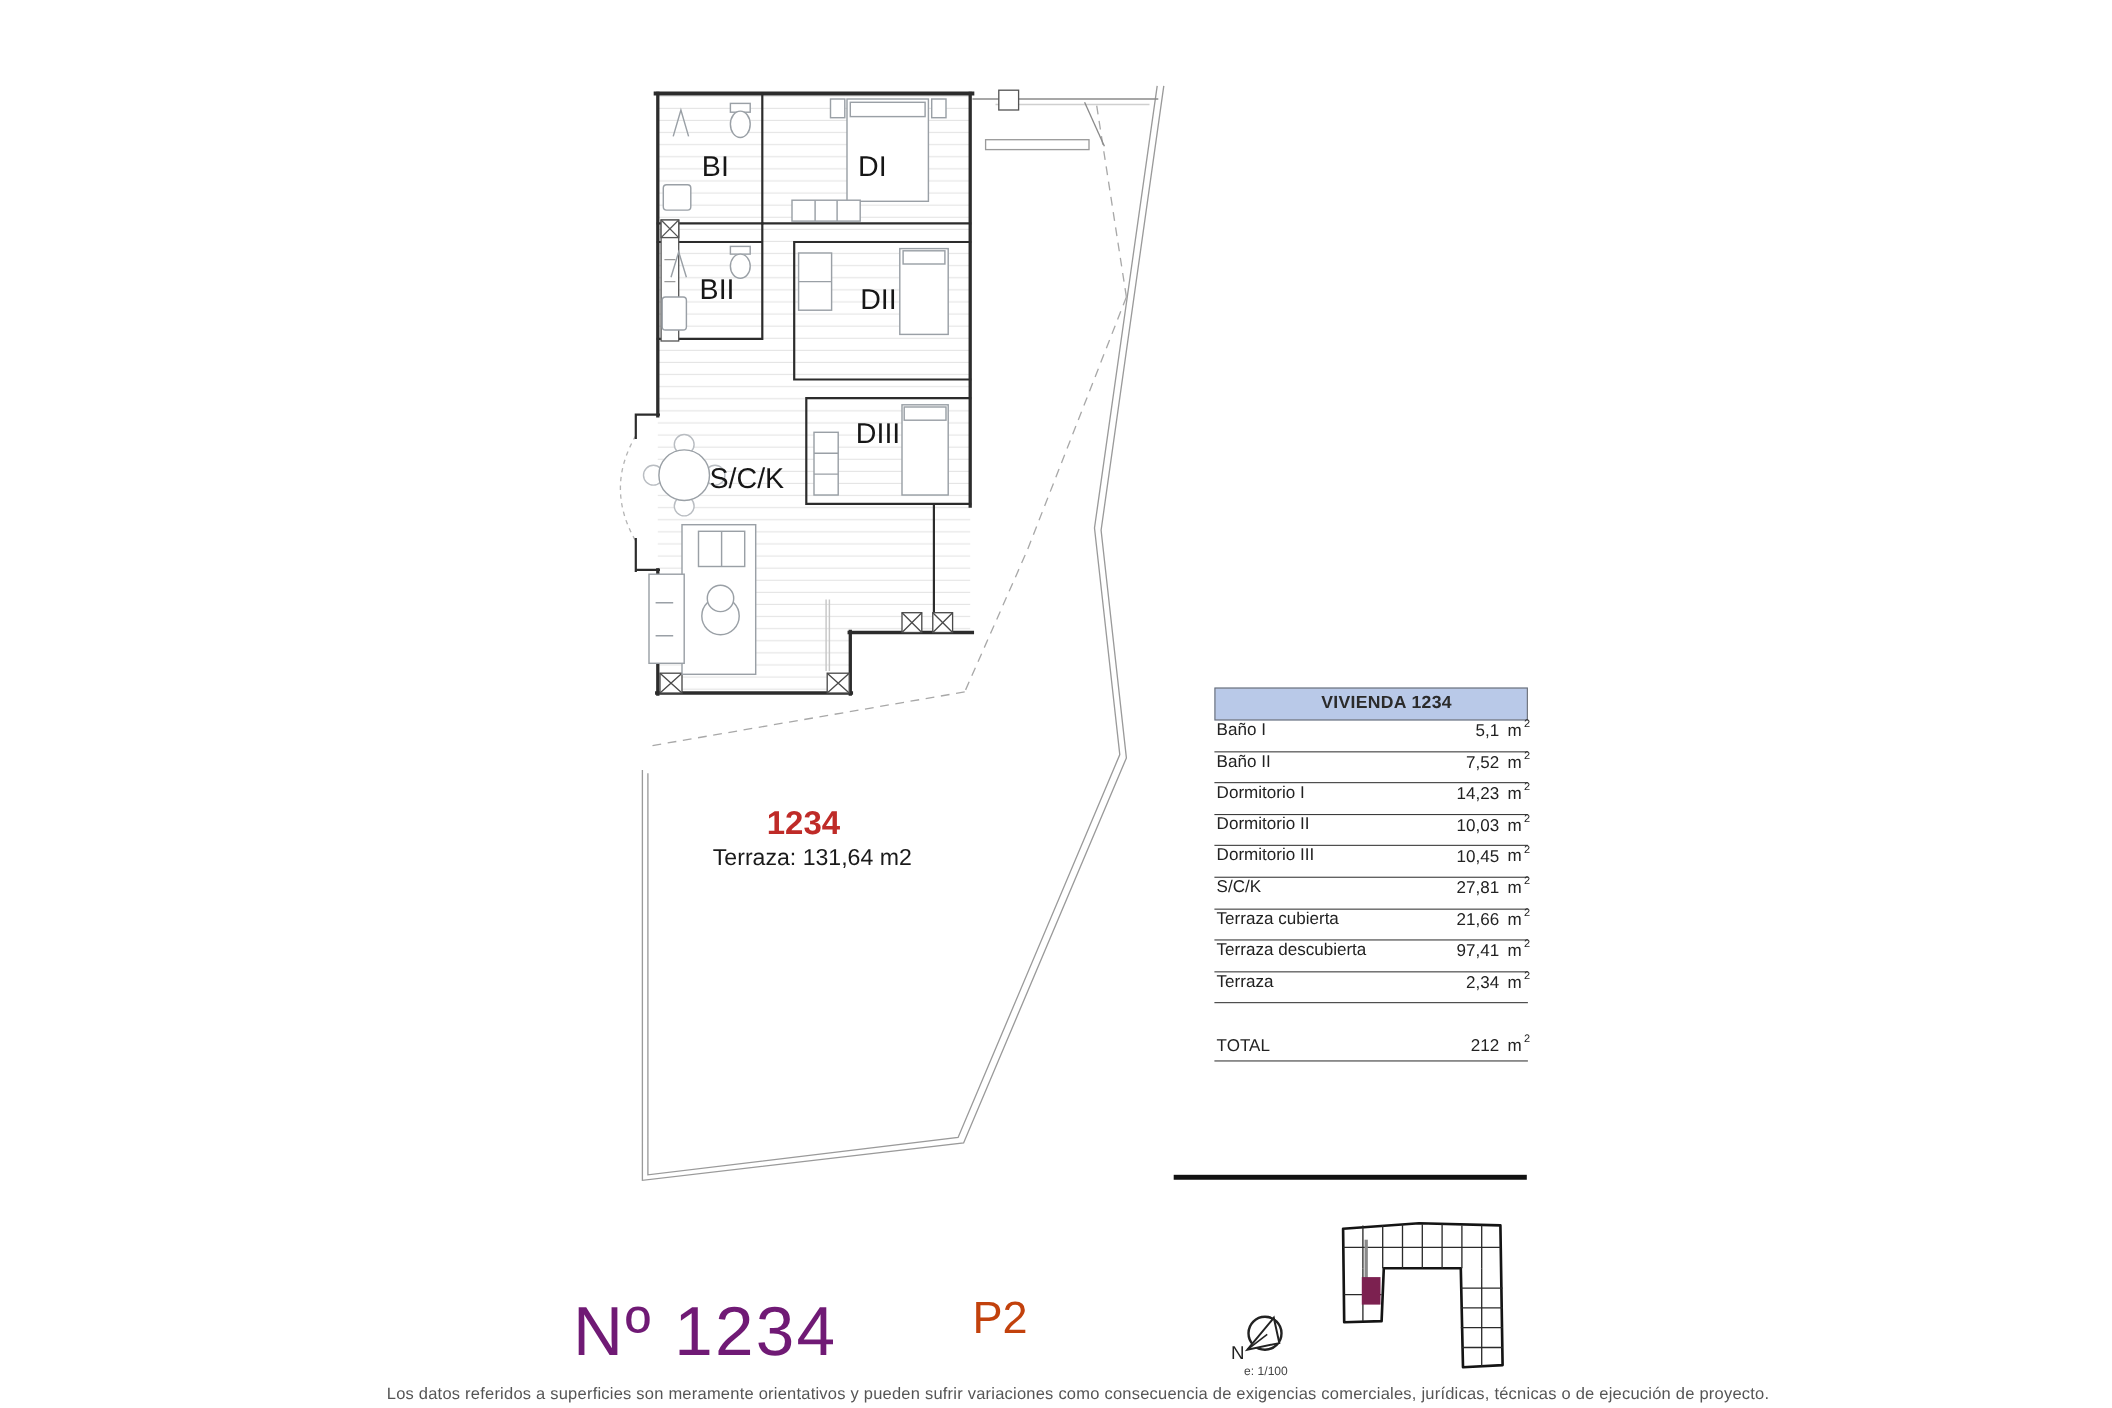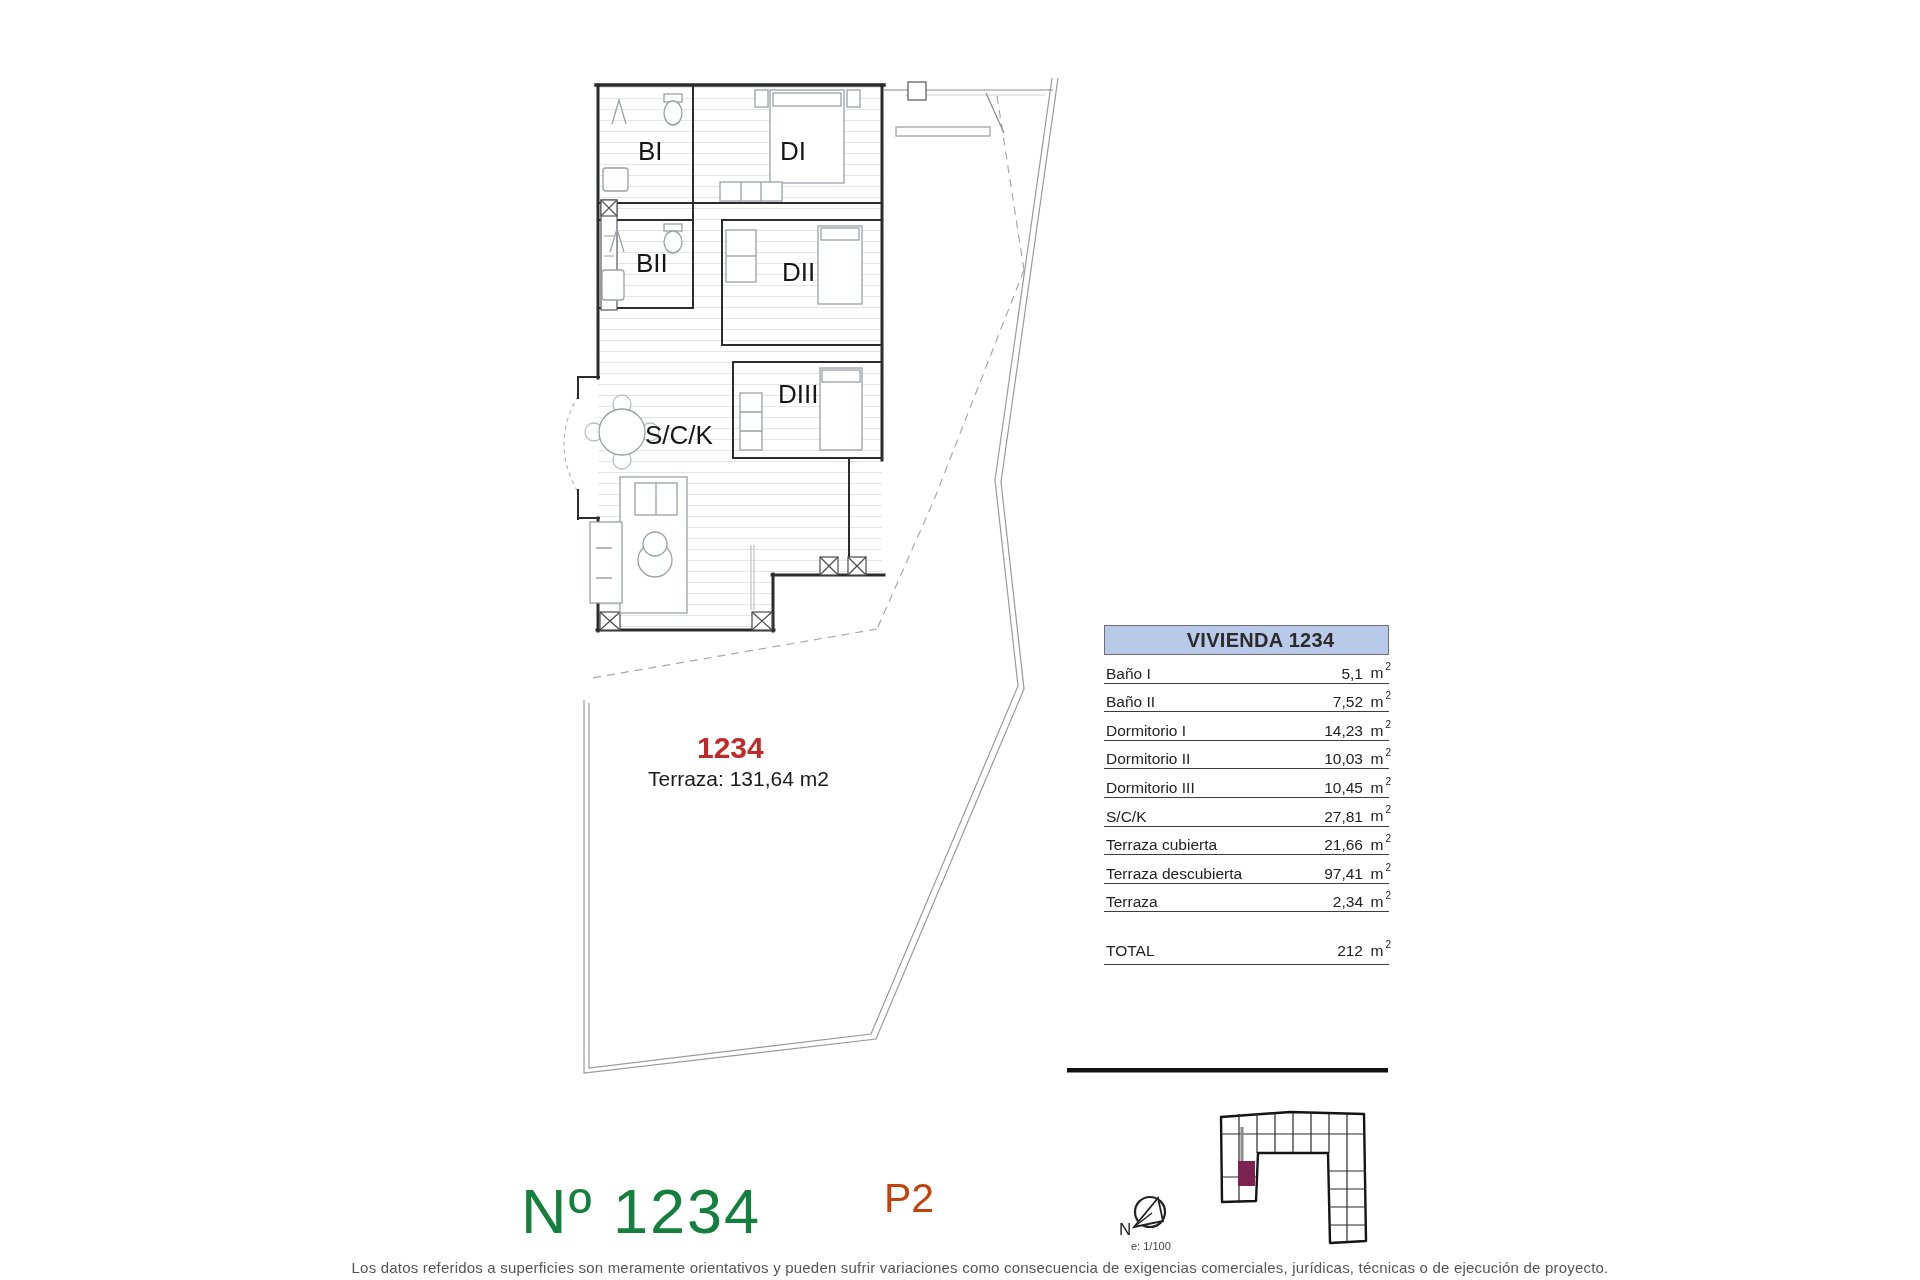--- a/index.html
+++ b/index.html
@@ -7,36 +7,36 @@
     width:1920px;height:1280px;position:relative;background:#ffffff;
     font-family:"Liberation Sans",sans-serif;color:#1a1a1a;overflow:hidden;
   }
   #plan-svg{position:absolute;left:0;top:0;}
 
   
   .area-table{position:absolute;left:1104px;top:625px;width:285px;}
   .tbl-header{
     height:28px;background:#b9c9e8;border:1.5px solid #6b6f76;
     display:flex;align-items:center;justify-content:center;
-    font-size:20px;font-weight:bold;color:#2b2b2b;letter-spacing:.3px;padding-left:28px;
+    font-size:16px;font-weight:bold;color:#2b2b2b;letter-spacing:.3px;padding-left:28px;
   }
   .trow{
-    height:27.6px;display:flex;align-items:flex-end;
+    height:27.6px;display:flex;align-items:flex-start;
     border-bottom:1.6px solid #3c3c3c;font-size:15.5px;color:#222;
   }
   .trow .tlabel{padding-left:2px;}
   .trow .tval{margin-left:auto;display:flex;align-items:baseline;}
   .trow .num{text-align:right;}
   .trow .unit{width:26px;text-align:right;position:relative;}
   .trow .unit sup{font-size:10px;position:relative;top:-2px;right:-2px;}
   .trow.total{height:34px;margin-top:14px;align-items:flex-end;padding-bottom:4px;justify-content:center;}
 
   
   .big-no{
-    position:absolute;left:521px;top:1175px;font-size:63px;color:#15803d;
+    position:absolute;left:521px;top:1175px;font-size:63px;color:#701a75;
     letter-spacing:2px;white-space:nowrap;
   }
   .floor-label{position:absolute;left:884px;top:1175px;font-size:41px;color:#c2410c;}
   .disclaimer{
     position:absolute;left:40px;right:0;top:1259px;text-align:center;
     font-size:15px;color:#555;letter-spacing:.2px;
   }
 </style>
 </head>
 <body>

